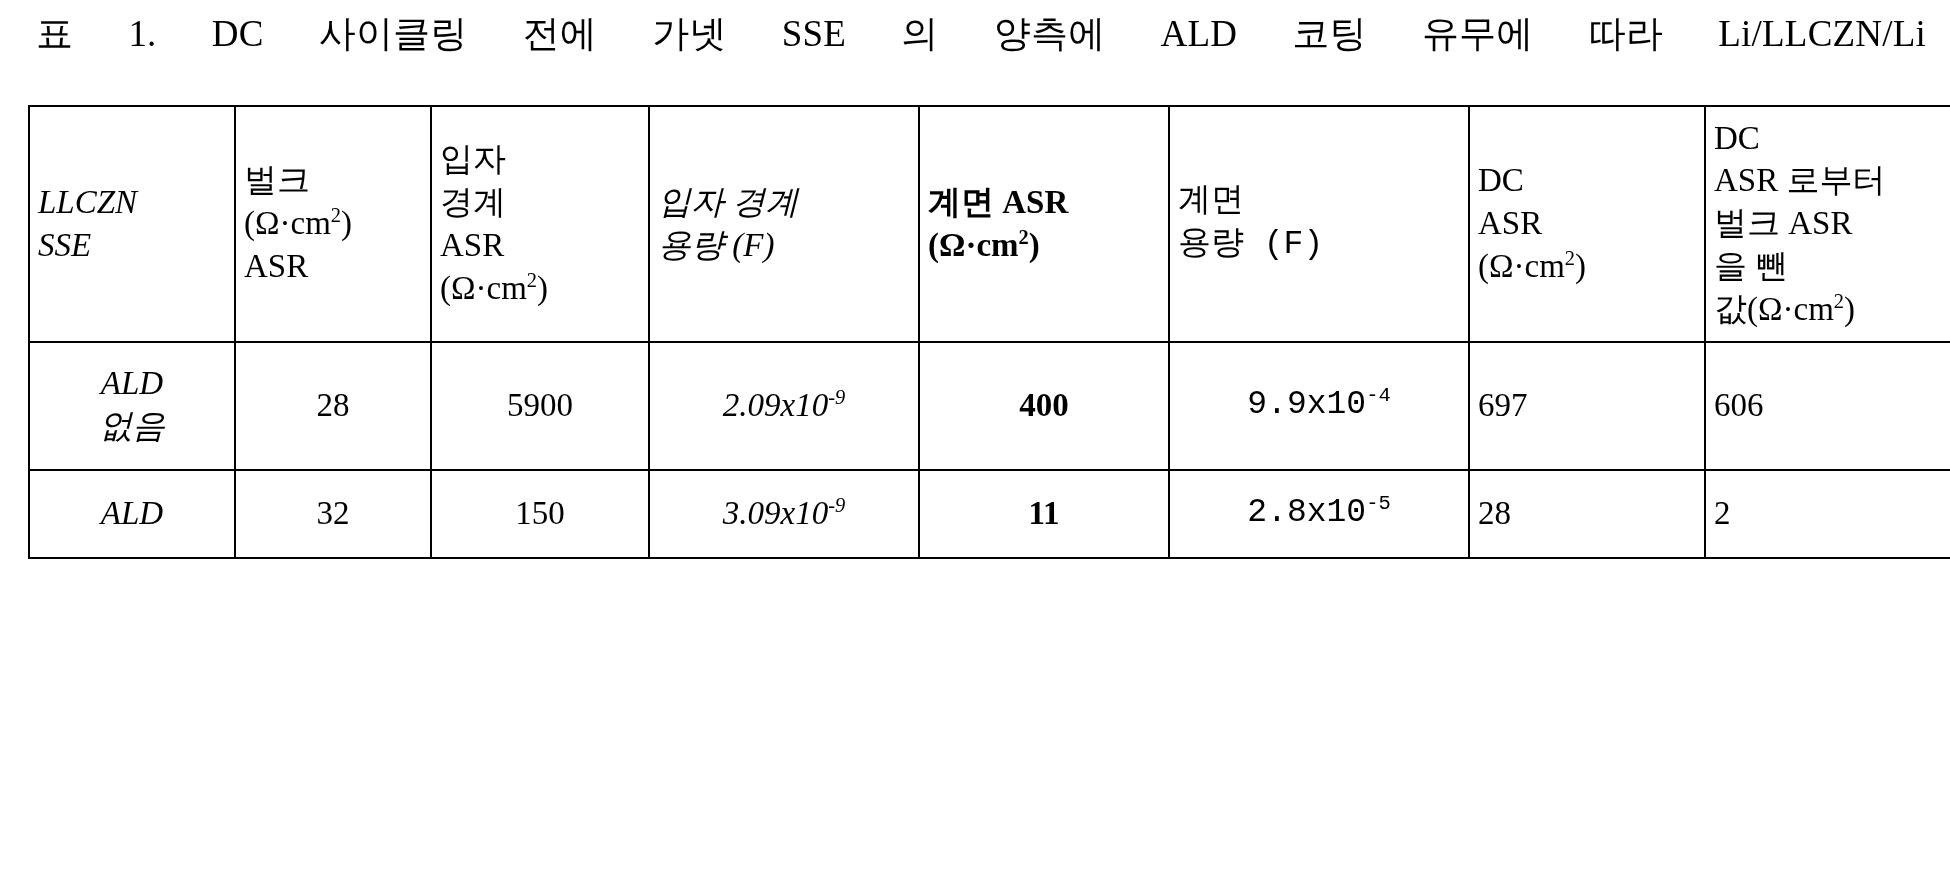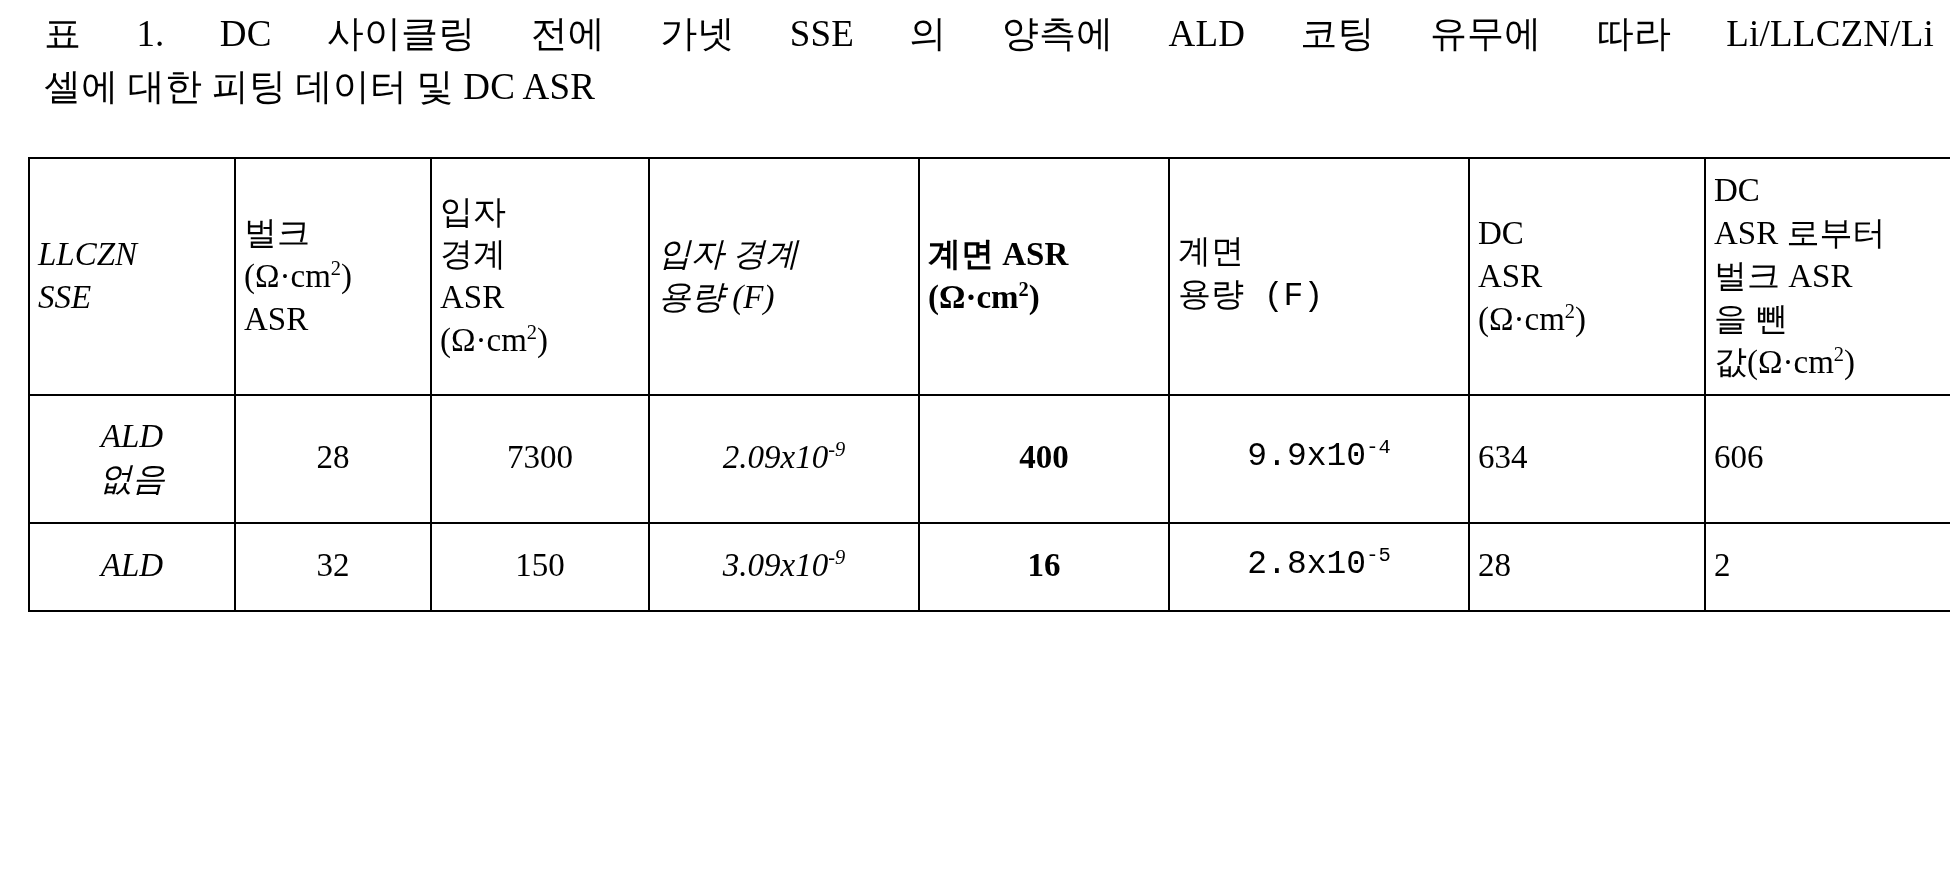--- a/index.html
+++ b/index.html
@@ -20,21 +20,21 @@
     height: 878px;
     box-sizing: border-box;
     padding: 8px 30px 0 28px;
   }
   .caption {
     font-size: 37px;
     line-height: 1.42;
     letter-spacing: 0.2px;
     text-align: justify;
     text-justify: inter-word;
-    margin: 0 0 0 16px;
+    margin: 0 0 0 8px;
     width: 1890px;
   }
   .caption .ln {
     display: block;
   }
   .caption .ln1 {
     text-align: justify;
     text-align-last: justify;
   }
   table.data {
@@ -80,21 +80,20 @@
   sup { font-size: 0.62em; vertical-align: super; line-height: 0; }
   .nowrap { white-space: nowrap; }
 </style>
 </head>
 <body>
 
 <div class="page">
 
   <div class="caption">
     <span class="ln ln1">표 1. DC 사이클링 전에 가넷 SSE 의 양측에 ALD 코팅 유무에 따라 Li/LLCZN/Li</span>
-    <span class="ln">셀에 대한 피팅 데이터 및 DC ASR</span>
   </div>
 
   <table class="data">
     <tbody>
       <tr class="header">
         <td class="c-label left">
           <span class="hcell">
             <span class="l">LLCZN</span>
             <span class="l">SSE</span>
           </span>
@@ -151,38 +150,38 @@
       </tr>
 
       <tr class="datarow">
         <td class="c-label center">
           <span class="hcell">
             <span class="l">ALD</span>
             <span class="l">없음</span>
           </span>
         </td>
         <td class="c-bulk center">28</td>
-        <td class="c-gb-asr center">7300</td>
+        <td class="c-gb-asr center">5900</td>
         <td class="c-gb-cap center"><span class="nowrap"><span>2.09x10</span><sup>-9</sup></span></td>
         <td class="c-if-asr center">400</td>
         <td class="c-if-cap center"><span class="nowrap"><span>9.9x10</span><sup>-4</sup></span></td>
-        <td class="c-dc-asr left">634</td>
+        <td class="c-dc-asr left">697</td>
         <td class="c-diff left">606</td>
       </tr>
 
       <tr class="datarow short">
         <td class="c-label center">
           <span class="hcell">
             <span class="l">ALD</span>
           </span>
         </td>
         <td class="c-bulk center">32</td>
         <td class="c-gb-asr center">150</td>
         <td class="c-gb-cap center"><span class="nowrap"><span>3.09x10</span><sup>-9</sup></span></td>
-        <td class="c-if-asr center">16</td>
+        <td class="c-if-asr center">11</td>
         <td class="c-if-cap center"><span class="nowrap"><span>2.8x10</span><sup>-5</sup></span></td>
         <td class="c-dc-asr left">28</td>
         <td class="c-diff left">2</td>
       </tr>
     </tbody>
   </table>
 
 </div>
 
 </body></html>

